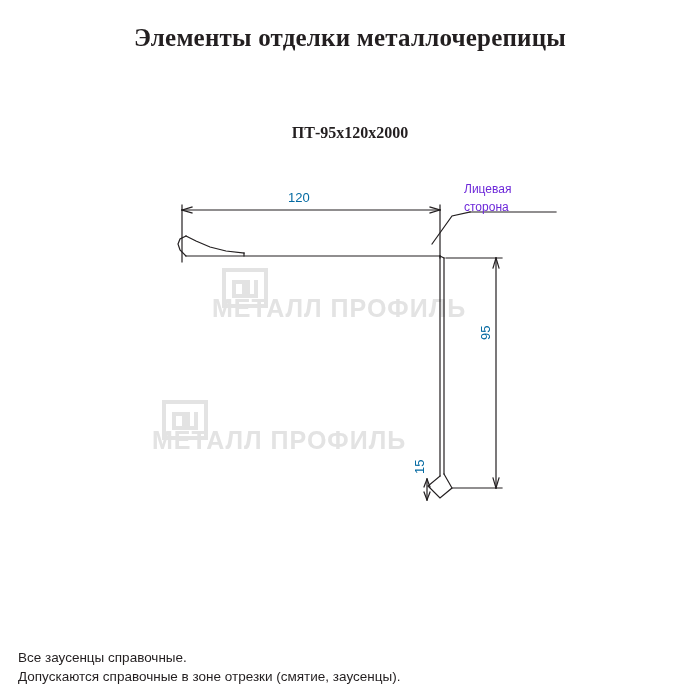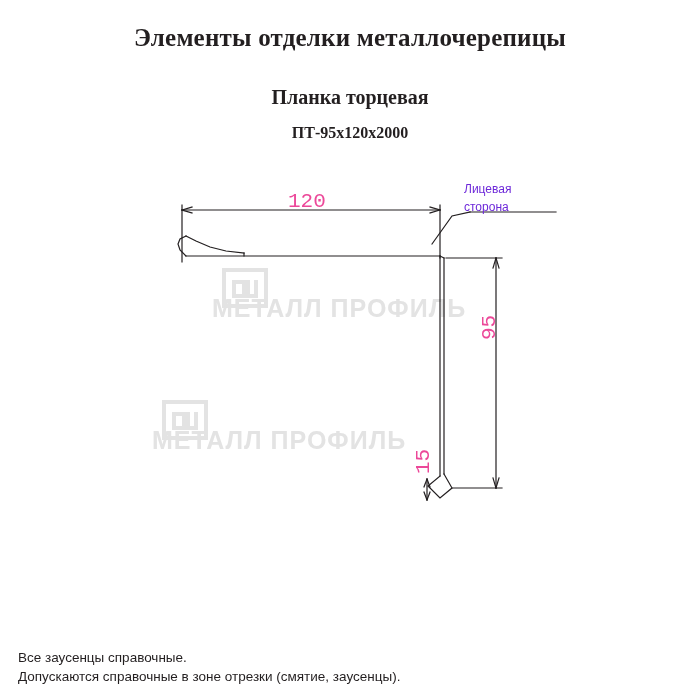--- a/index.html
+++ b/index.html
@@ -103,23 +103,23 @@
     border: 4px solid #e3e3e3;
     border-top: none;
     box-sizing: border-box;
   }
   .wm-logo1 { left: 222px; top: 268px; }
   .wm-logo2 { left: 162px; top: 400px; }
 
   
   .dim-label {
     position: absolute;
-    font-family: Liberation Mono, monospace;
-    font-size: 21px;
-    color: #ec4899;
+    font-family: Liberation Sans, sans-serif;
+    font-size: 13px;
+    color: #0369a1;
   }
   .label-120 { left: 288px; top: 190px; }
   .label-95  { left: 478px; top: 340px; transform: rotate(-90deg); transform-origin: left top; }
   .label-15  { left: 412px; top: 474px; transform: rotate(-90deg); transform-origin: left top; }
   .label-face {
     position: absolute;
     left: 464px;
     top: 180px;
     font-family: "Liberation Sans", sans-serif;
     font-size: 12px;
@@ -141,21 +141,20 @@
     color: #231f20;
   }
   .footer div { white-space: nowrap; }
 </style>
 </head>
 <body>
 
 <div class="page">
 
   <div class="title-main">Элементы отделки металлочерепицы</div>
-  <div class="title-sub">Планка торцевая</div>
   <div class="title-code">ПТ-95х120х2000</div>
 
   <div class="wm-logo wm-logo1"></div>
   <div class="watermark wm1">МЕТАЛЛ ПРОФИЛЬ</div>
   <div class="wm-logo wm-logo2"></div>
   <div class="watermark wm2">МЕТАЛЛ ПРОФИЛЬ</div>
 
   <svg class="drawing" viewBox="0 0 700 700">
     <g fill="none" stroke="#231f20" stroke-width="1.2" stroke-linecap="square">
 

